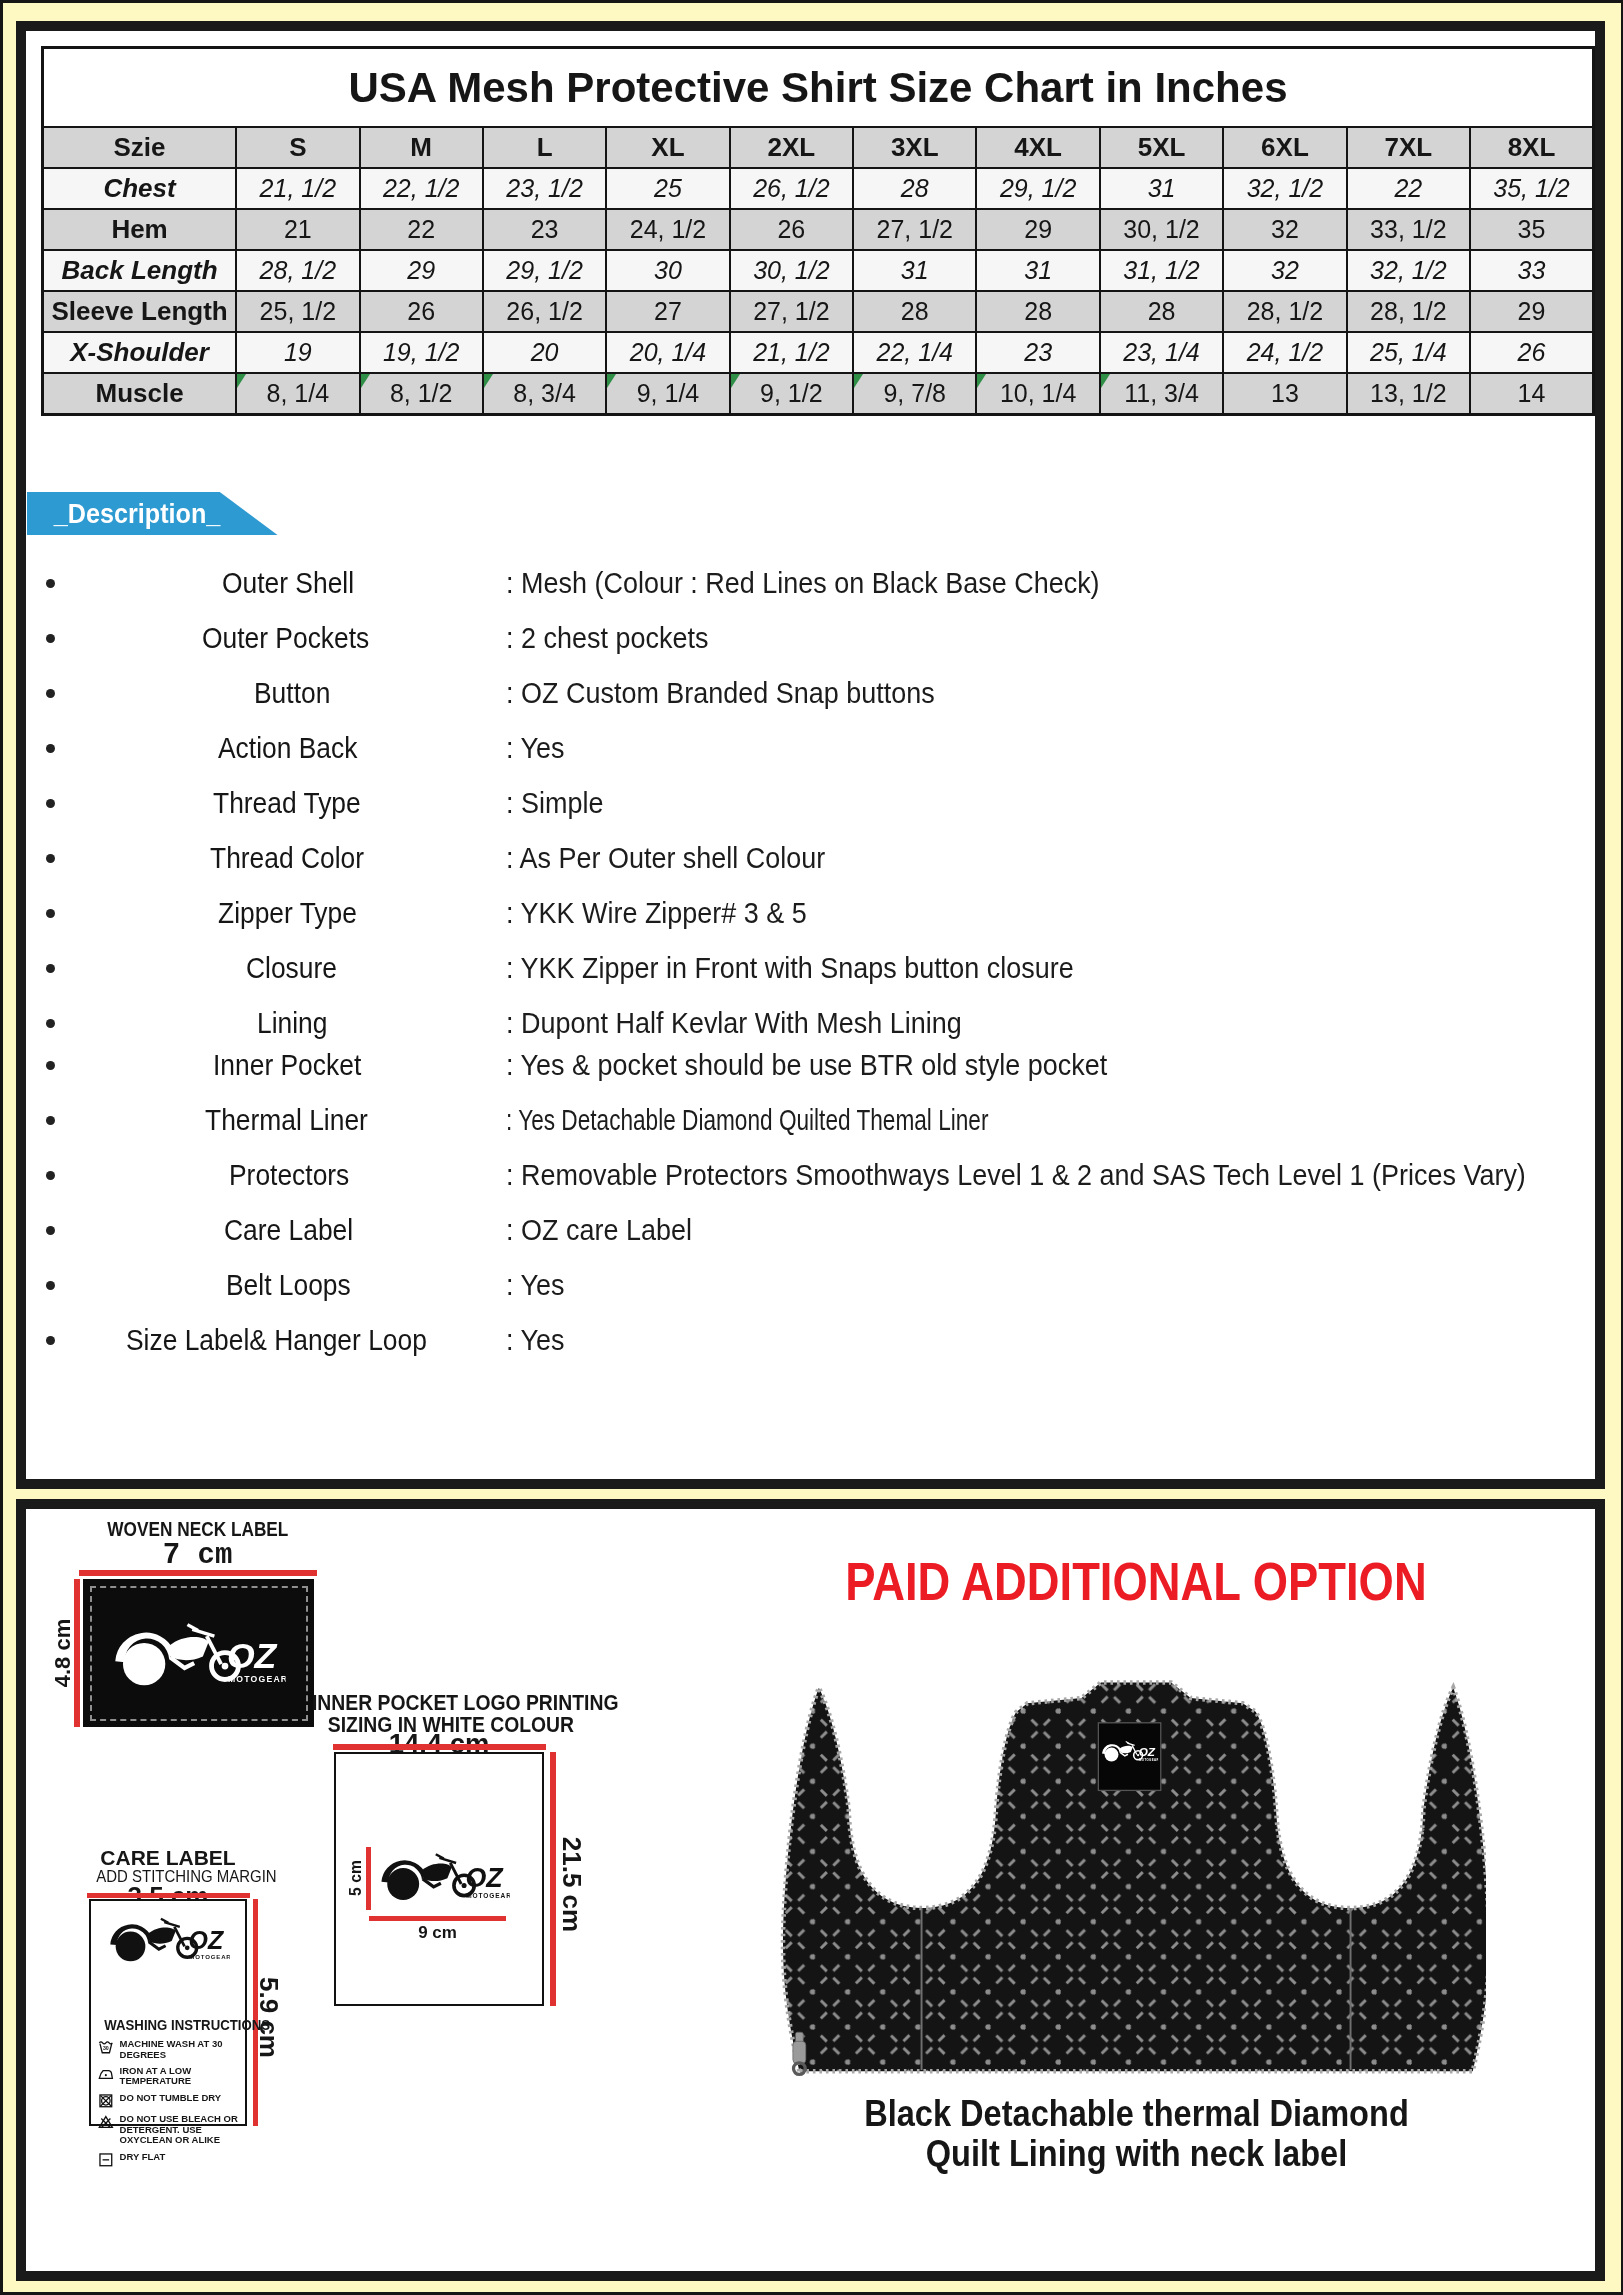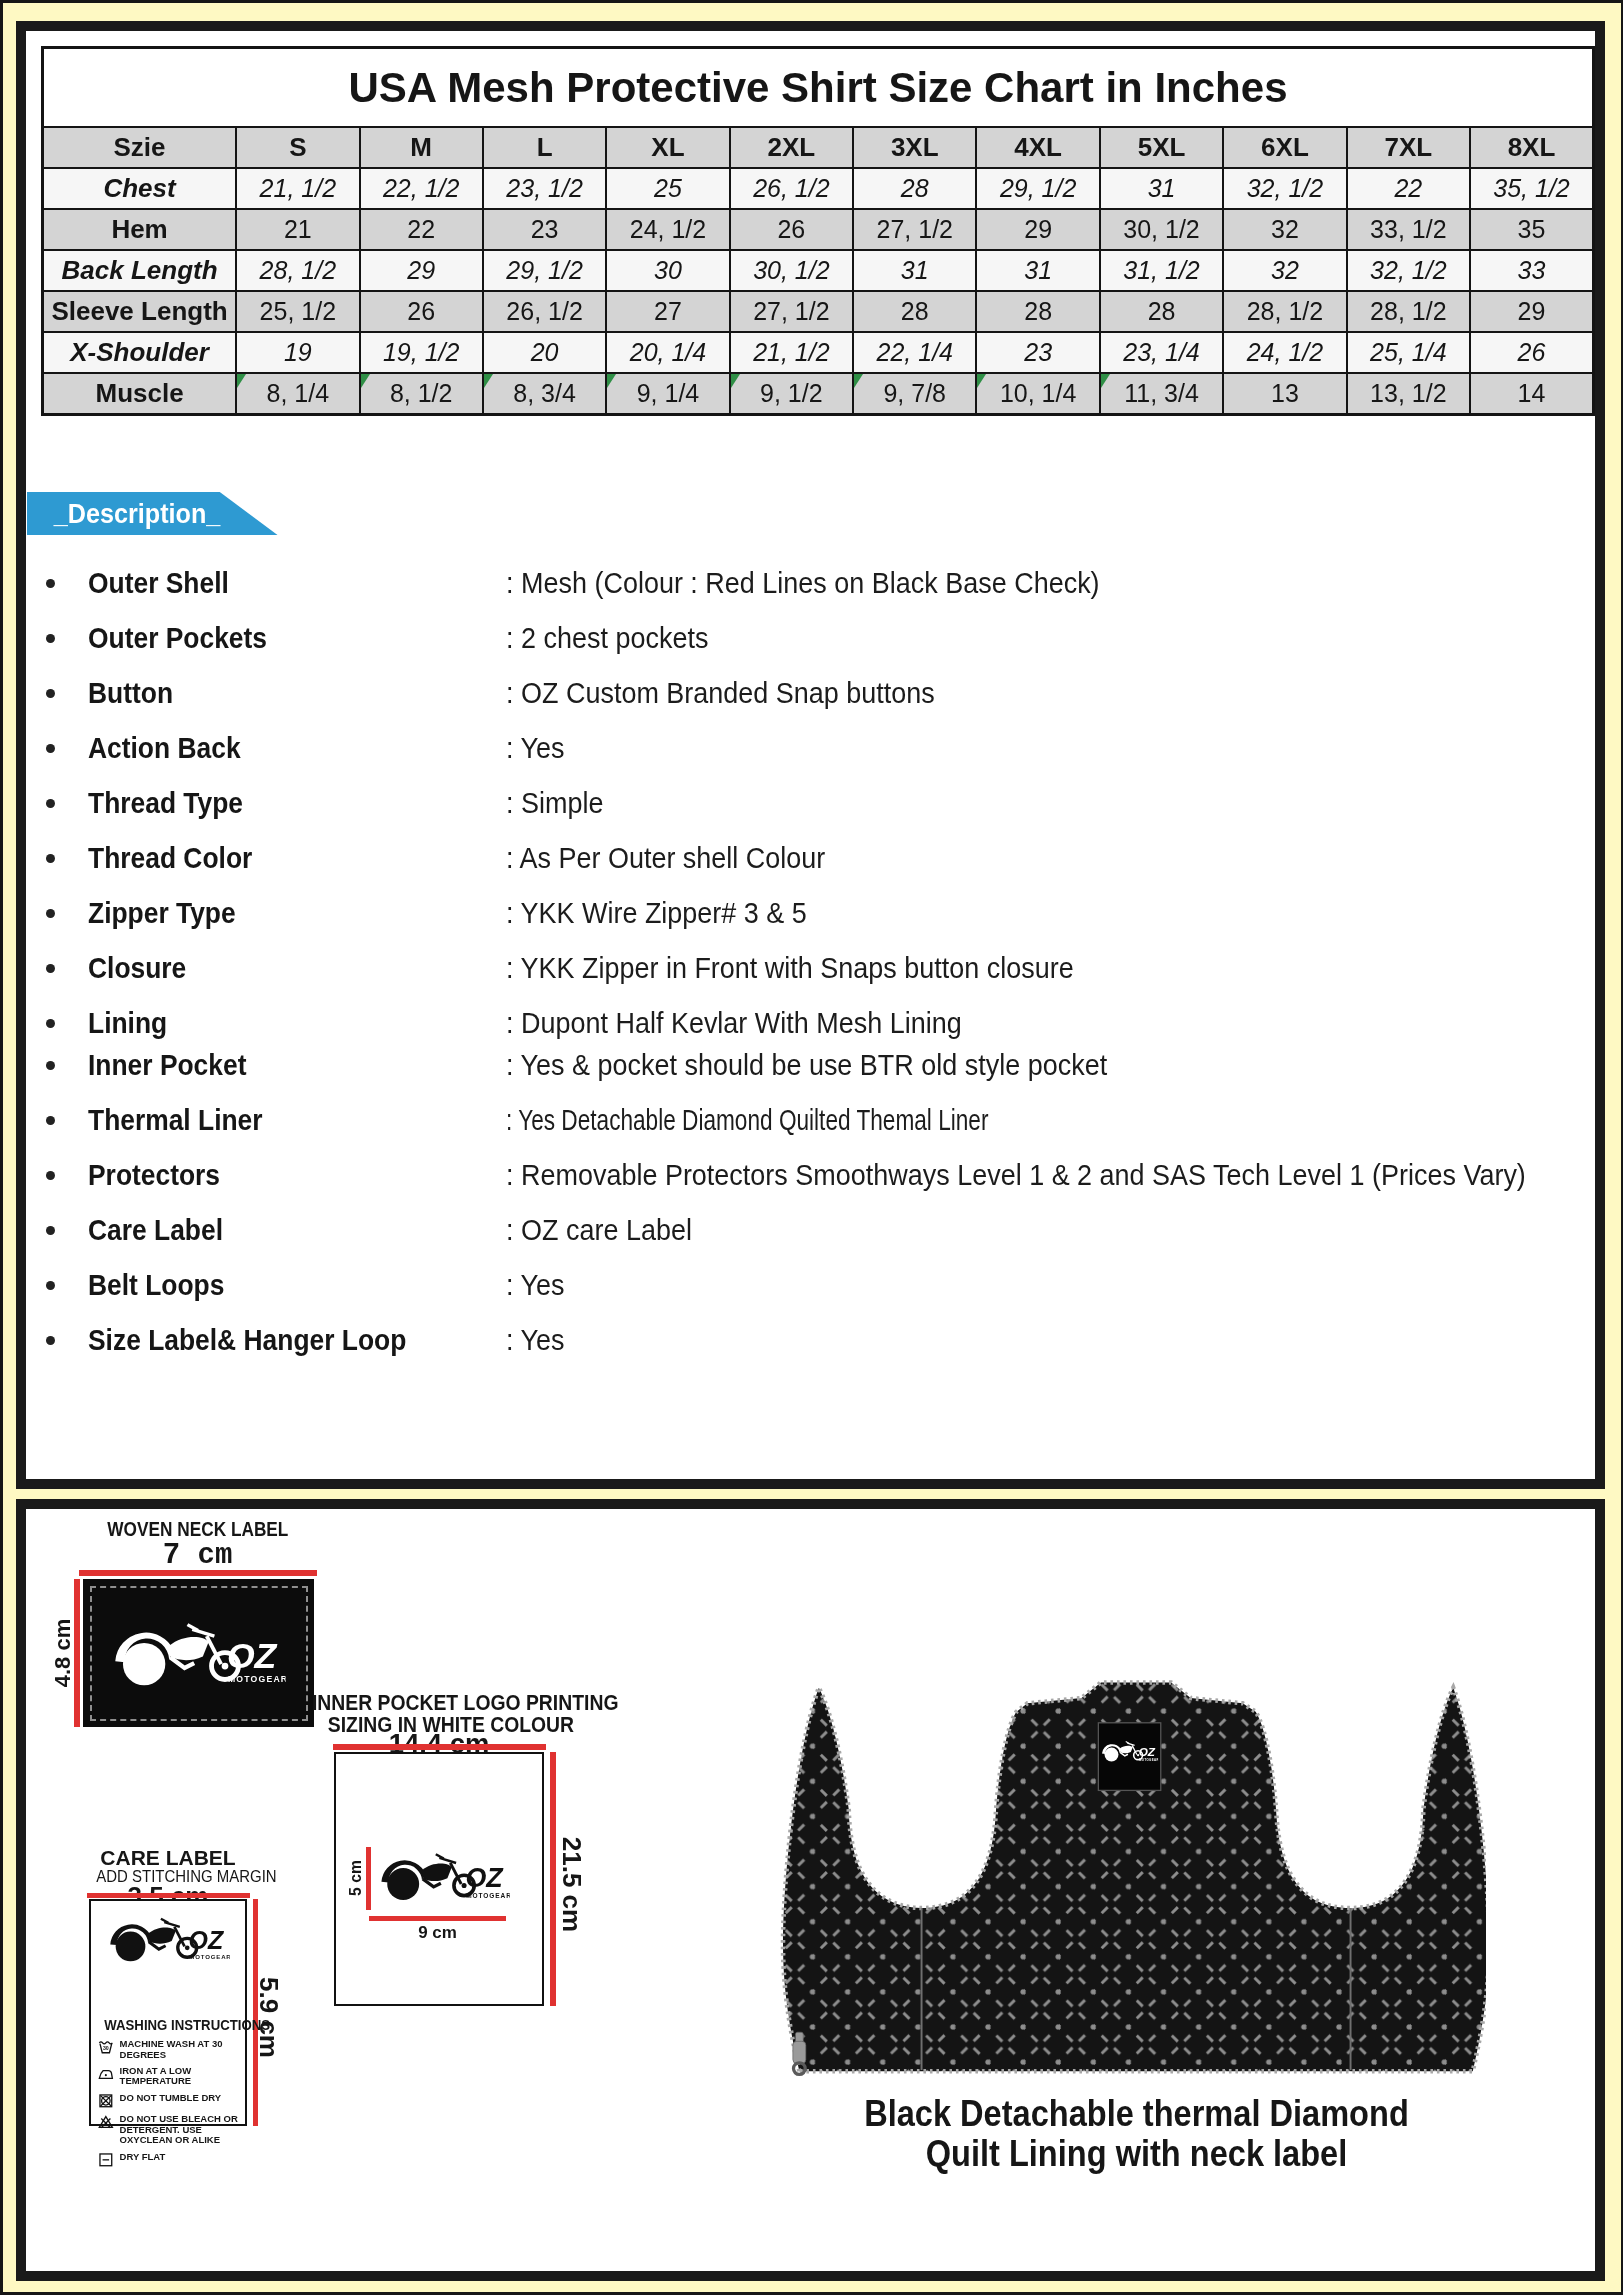--- a/index.html
+++ b/index.html
@@ -27,21 +27,21 @@
      border-top:14.4px solid #2F8F46;border-right:9.1px solid transparent;}
 
   
   .banner{position:absolute;left:23.5px;top:489px;width:251px;height:43px;background:#2E9AD2;
           clip-path:polygon(0 0,77% 0,100% 100%,0 100%);}
   .banner span{display:inline-block;color:#fff;font-weight:bold;font-size:27.4px;line-height:43px;
           padding-left:29px;transform:scaleX(.92);transform-origin:0 50%;}
   .specs{position:absolute;left:38px;top:563px;width:1566px;}
   .spec{display:flex;align-items:flex-start;margin-bottom:21px;}
   .spec .dot{flex:0 0 9.1px;width:9.1px;height:9.1px;border-radius:50%;background:#222;margin:13px 33px 0 5.2px;}
-  .spec .lab{flex:0 0 418px;font-weight:bold;font-size:30px;line-height:34px;}
+  .spec .lab{flex:0 0 418px;font-weight:normal;font-size:30px;line-height:34px;text-align:center;}
   .spec .val{font-size:29px;line-height:34px;color:#1c1c1c;}
   .spec.tight{margin-bottom:7.8px;}
   .val .cond{transform:scaleX(.93);}
   .val.vcond .cond{transform:scaleX(.78);}
 
   
   .redline{position:absolute;background:#E03231;}
   .dimtext{position:absolute;font-weight:bold;}
   .rot-l{transform:rotate(-90deg);}
   .rot-r{transform:rotate(90deg);}
@@ -375,20 +375,23 @@
   <div class="redline" style="left:547px;top:1749px;width:5.9px;height:254px;"></div>
   <div class="dimtext rot-r center" style="left:516px;top:1866px;width:105px;font-size:26px;">21.5 cm</div>
   <svg class="abs" width="131" height="58" viewBox="0 0 360 160" style="left:376px;top:1844px;color:#111">
     <use href="#oz-logo"></use>
   </svg>
   <div class="redline" style="left:363px;top:1844px;width:4.6px;height:63px;"></div>
   <div class="dimtext rot-l center" style="left:323px;top:1866px;width:59px;font-size:15.7px;">5 cm</div>
   <div class="redline" style="left:366px;top:1913px;width:137px;height:4.6px;"></div>
   <div class="abs center b" style="left:366px;top:1920px;width:137px;font-size:17px;">9 cm</div>
 
+  <div class="paid-title">
+    <span>PAID ADDITIONAL OPTION</span>
+  </div>
 
   <svg class="abs" style="left:774px;top:1673px;" width="709" height="403" viewBox="0 0 1090 620">
     <defs>
       <pattern id="quilt" patternUnits="userSpaceOnUse" width="54" height="54">
         <rect width="54" height="54" fill="#141414"></rect>
         <path d="M-6,60 L60,-6" stroke="#8e8e8e" stroke-width="4.5" stroke-dasharray="13 14" fill="none"></path>
         <path d="M-6,-6 L60,60" stroke="#8e8e8e" stroke-width="4.5" stroke-dasharray="13 14" fill="none"></path>
       </pattern>
     </defs>
     <path d="M34,608 C22,555 10,495 9,425 C7,330 28,115 64,18

